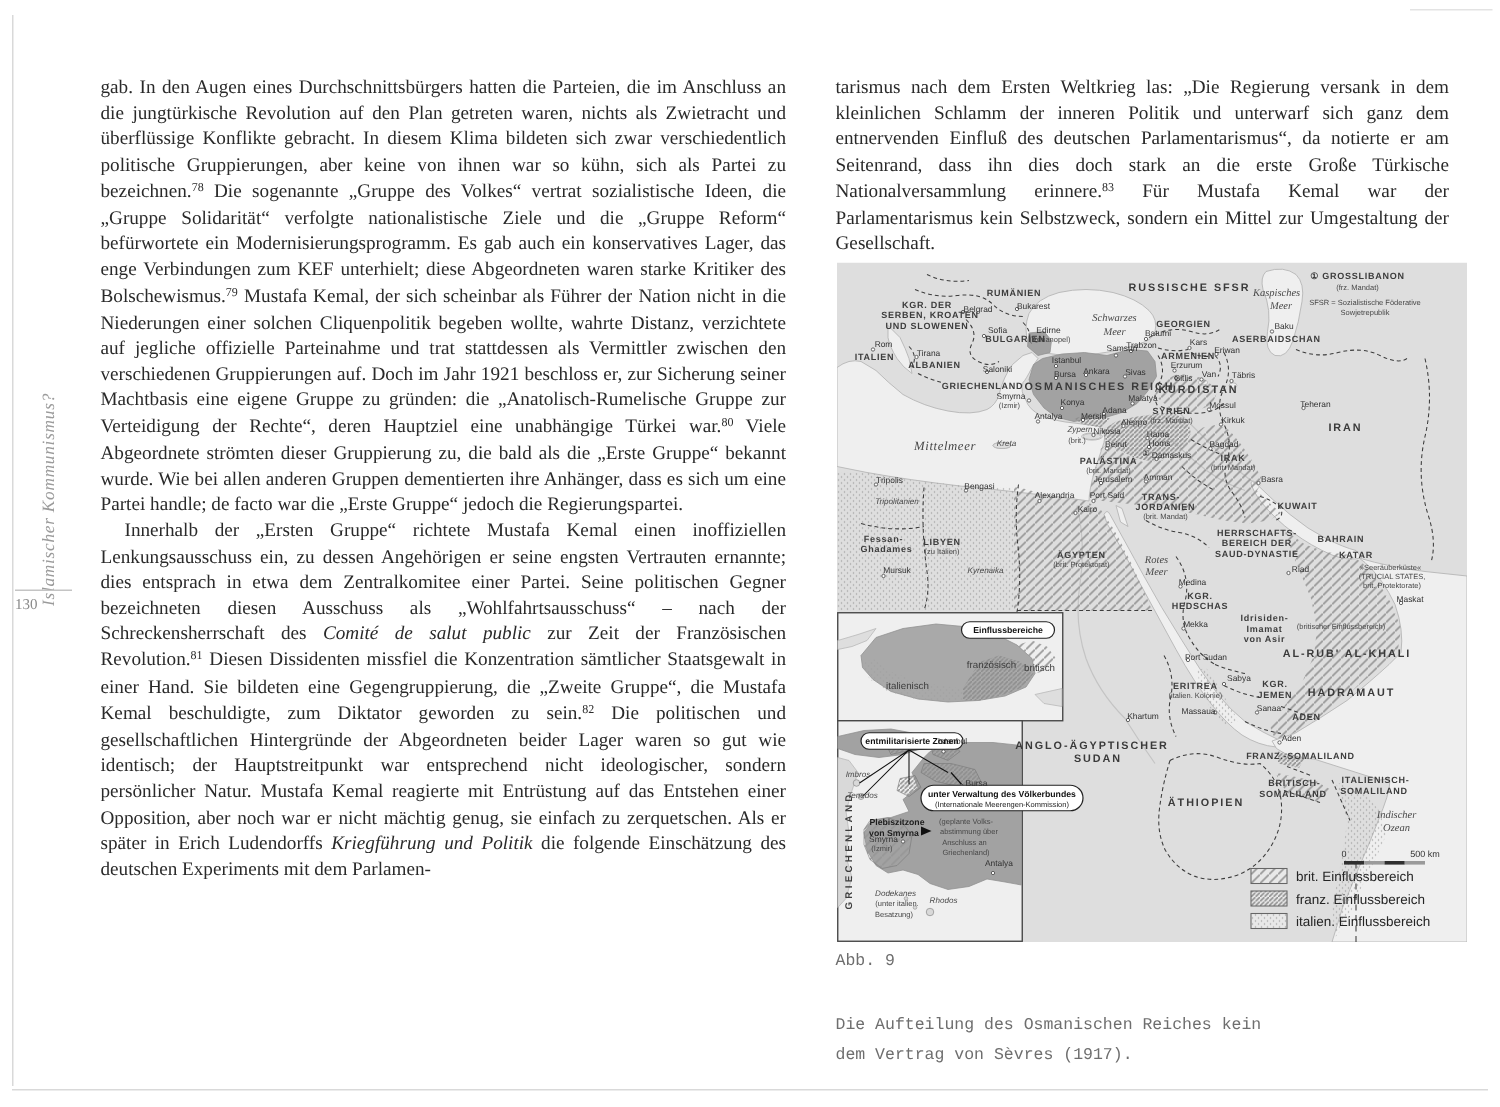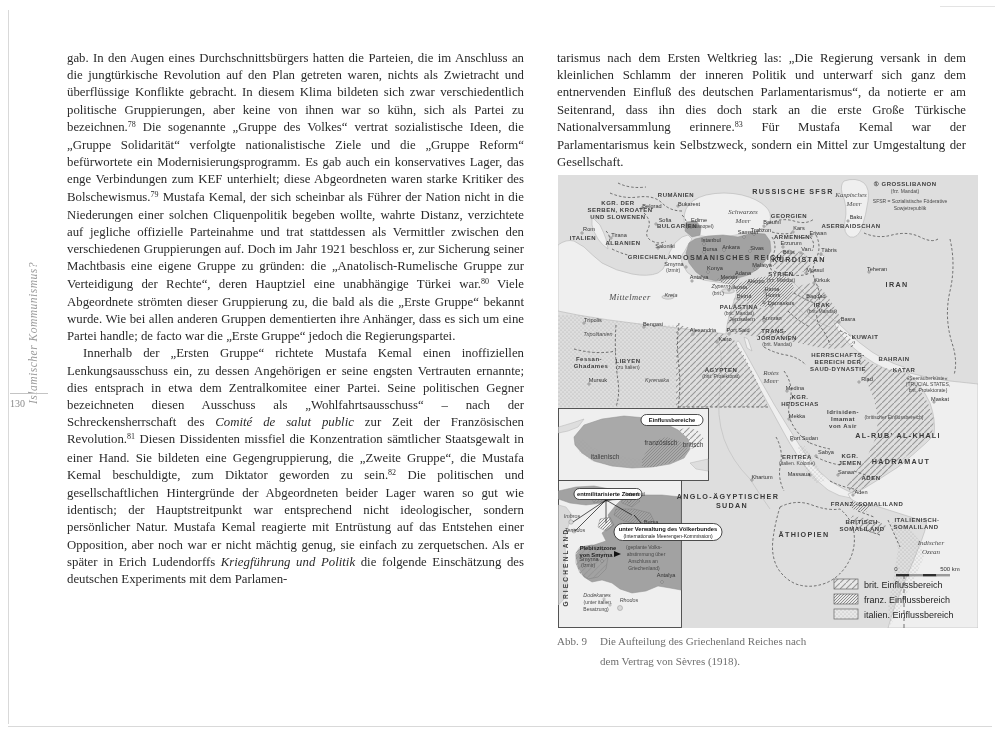--- a/index.html
+++ b/index.html
@@ -18,21 +18,21 @@
   .col{position:absolute;top:50px;text-align:justify;font-size:12.8px;line-height:17.2px;}
   .col-left{left:67px;width:457px;}
   .col-right{left:557px;width:409px;font-family:Liberation Serif, serif;}
   .col p{margin:0;}
   .col p.indent{text-indent:16px;}
   .col .i{font-style:italic;}
   .col .sup{font-size:8px;position:relative;top:-4px;}
   
   .figure{position:absolute;left:558px;top:175px;width:420px;height:453px;}
   .caption{position:absolute;left:557px;top:631px;width:420px;display:flex;
-        font-family:Liberation Serif, serif;font-size:11px;color:#6e6e6e;line-height:20px;}
+        font-family:Liberation Mono, monospace;font-size:11px;color:#6e6e6e;line-height:20px;flex-direction:column;}
   .caption .cap-label{width:43px;flex:0 0 43px;}
   
   svg text{pointer-events:none;}
   .co{font:600 7.2px "Liberation Sans",sans-serif;letter-spacing:1.3px;fill:#3a3a3a;text-anchor:middle;}
   .co2{font:600 6px "Liberation Sans",sans-serif;letter-spacing:.5px;fill:#3d3d3d;text-anchor:middle;}
   .sea{font:italic 7px "Liberation Serif",serif;fill:#4a4a4a;text-anchor:middle;}
   .seaB{font:italic 8.5px "Liberation Serif",serif;fill:#474747;letter-spacing:.4px;text-anchor:middle;}
   .ct{font:5.6px "Liberation Sans",sans-serif;fill:#323232;text-anchor:middle;}
   .sm{font:5px "Liberation Sans",sans-serif;fill:#484848;text-anchor:middle;}
   .smi{font:italic 5.4px "Liberation Sans",sans-serif;fill:#4a4a4a;text-anchor:middle;}
@@ -441,17 +441,17 @@
           <text x="40" y="429" class="sm">(unter italien.</text>
           <text x="38" y="436" class="sm">Besatzung)</text>
           <text x="71" y="427" class="smi">Rhodos</text>
         </g>
     </svg>
   </div>
 
   <div class="caption">
     <div class="cap-label">Abb. 9</div>
     <div class="cap-text">
-      <div>Die Aufteilung des Griechenland Reiches nach</div>
-      <div>dem Vertrag von Sèvres (1918).</div>
+      <div>Die Aufteilung des Osmanischen Reiches kein</div>
+      <div>dem Vertrag von Sèvres (1917).</div>
     </div>
   </div>
 </div>
 
 </body></html>

